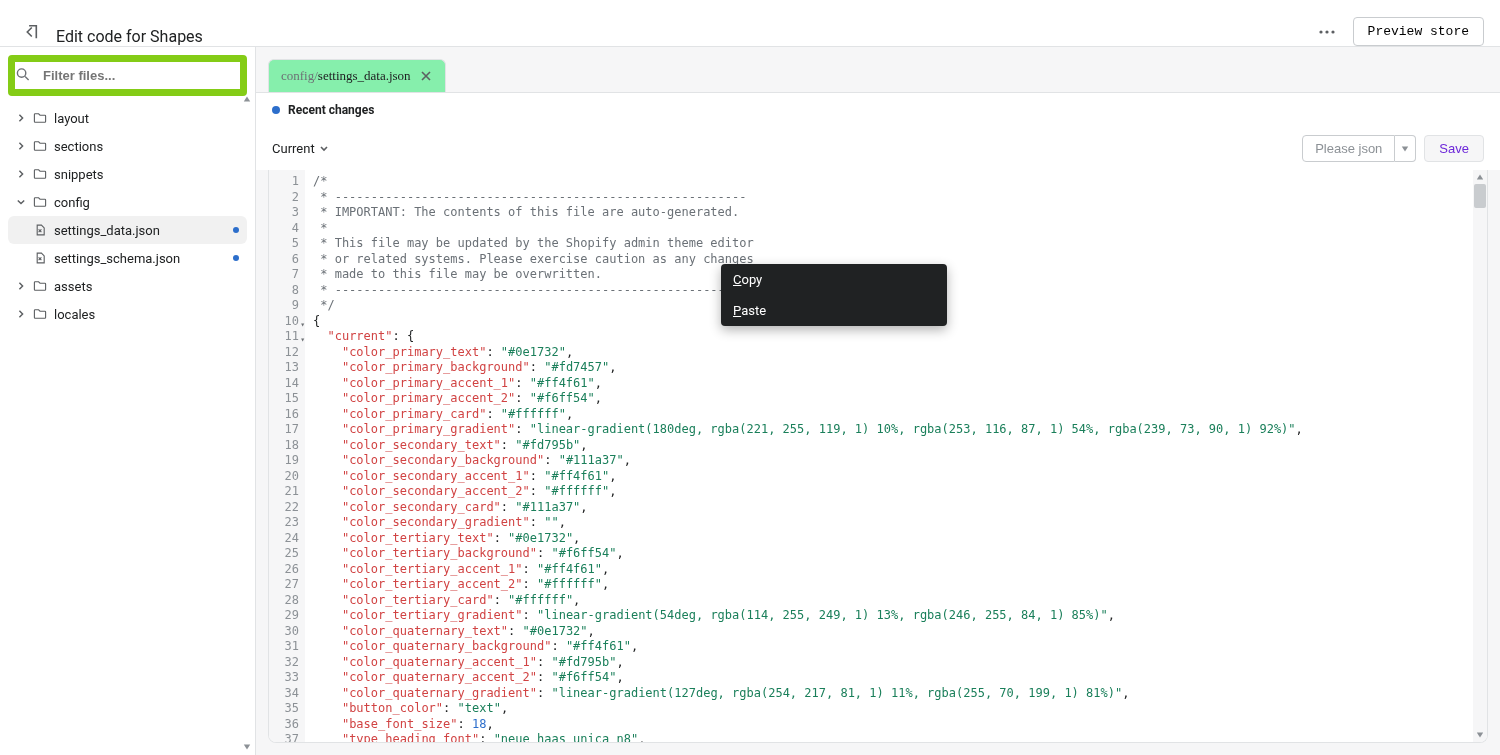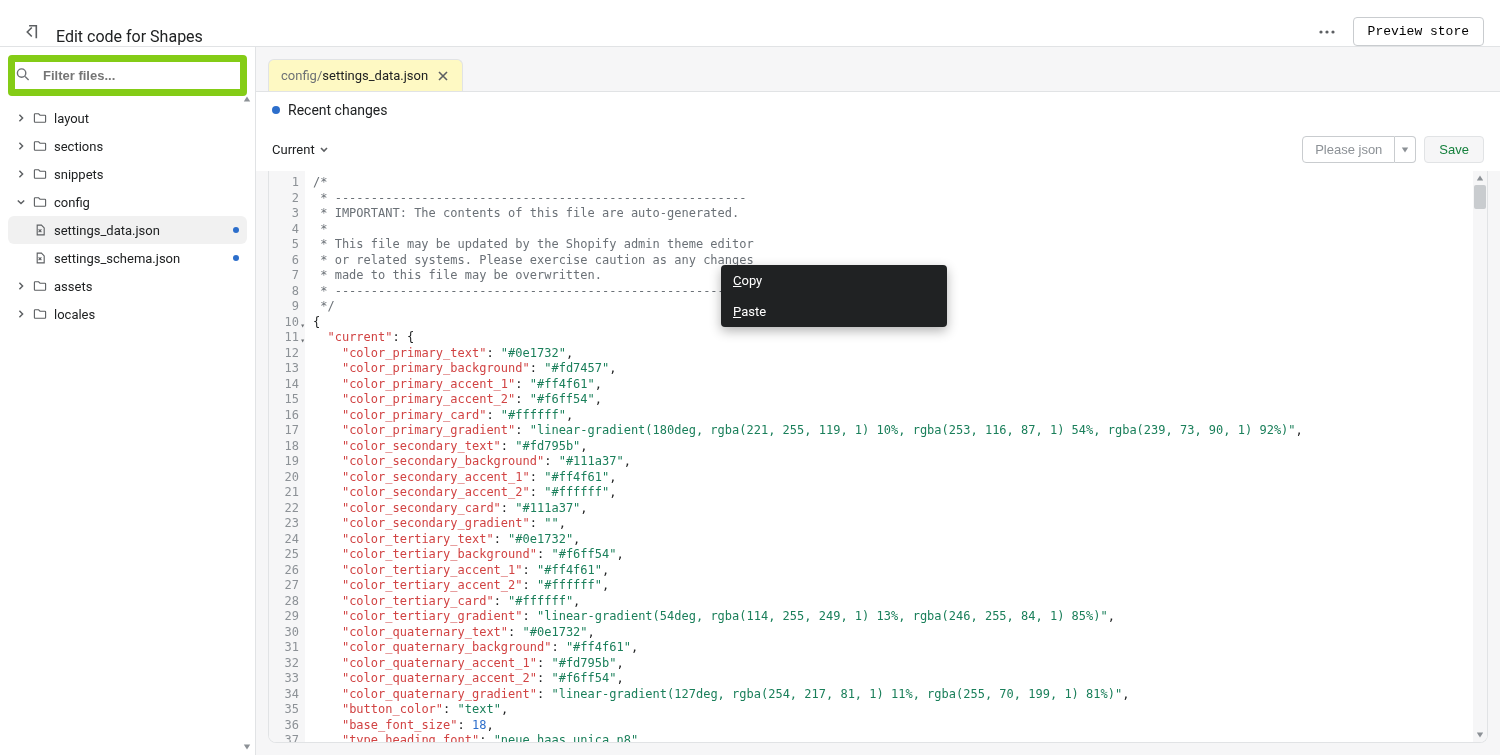--- a/index.html
+++ b/index.html
@@ -20,33 +20,33 @@
 .filter-icon { position: absolute; left: 8px; top: 50%; transform: translateY(-50%); color: #6d7175; }
 .filter-input { width: 100%; padding: 6px 8px 6px 28px; border: 7px solid #84cc16; border-radius: 4px; font-size: 13px; outline: none; font-weight: bold; }
 .tree-item { display: flex; align-items: center; gap: 6px; padding: 6px 8px; border-radius: 6px; cursor: pointer; font-size: 13px; color: #202223; }
 .tree-item.selected { background: #f1f1f1; }
 .tree-item .chevron { width: 10px; height: 10px; display: flex; align-items: center; justify-content: center; color: #5c5f62; }
 .tree-item.nested { padding-left: 24px; }
 .folder-icon, .file-icon { width: 16px; height: 16px; display: flex; align-items: center; justify-content: center; color: #5c5f62; }
 .dot { width: 6px; height: 6px; border-radius: 50%; background: #2c6ecb; margin-left: auto; }
 .main { flex: 1; display: flex; flex-direction: column; min-width: 0; background: #f6f6f7; }
 .tabs { display: flex; padding: 12px 12px 0 12px; gap: 4px; }
-.tab { display: flex; align-items: center; gap: 8px; padding: 8px 12px; background: #fef9c3; border-radius: 6px 6px 0 0; font-size: 13px; border: 1px solid #e1e3e5; border-bottom: none; }
+.tab { display: flex; align-items: center; gap: 8px; padding: 8px 12px; background: #86efac; border-radius: 6px 6px 0 0; font-size: 13px; border: 1px solid #e1e3e5; border-bottom: none; font-family: Liberation Serif, serif; }
 .tab-prefix { color: #6d7175; }
 .tab-close { width: 14px; height: 14px; display: flex; align-items: center; justify-content: center; cursor: pointer; color: #5c5f62; }
 .subheader { display: flex; align-items: center; padding: 10px 16px; background: #fff; border-top: 1px solid #e1e3e5; }
 .recent-dot { width: 8px; height: 8px; border-radius: 50%; background: #2c6ecb; margin-right: 8px; }
-.recent-label { font-size: 14px; font-weight: 400; }
+.recent-label { font-size: 12px; font-weight: 700; }
 .toolbar { display: flex; align-items: center; padding: 8px 16px; background: #fff; gap: 8px; }
 .current-dd { display: flex; align-items: center; gap: 4px; font-size: 13px; cursor: pointer; }
 .toolbar-spacer { flex: 1; }
 .format-group { display: flex; }
 .format-btn { padding: 5px 12px; border: 1px solid #c9cccf; border-radius: 4px 0 0 4px; background: #fff; font-size: 13px; color: #8c9196; cursor: pointer; }
 .format-dd { padding: 5px 6px; border: 1px solid #c9cccf; border-left: none; border-radius: 0 4px 4px 0; background: #fff; cursor: pointer; color: #8c9196; display: flex; align-items: center; }
-.save-btn { padding: 5px 14px; border: 1px solid #e1e3e5; border-radius: 4px; background: #f6f6f7; font-size: 13px; color: #15803d; cursor: pointer; }
+.save-btn { padding: 5px 14px; border: 1px solid #e1e3e5; border-radius: 4px; background: #f6f6f7; font-size: 13px; color: #6d28d9; cursor: pointer; }
 .editor-wrap { flex: 1; display: flex; background: #fff; margin: 0 12px 12px 12px; border-radius: 0 0 8px 8px; overflow: hidden; position: relative; border: 1px solid #e1e3e5; border-top: none; }
 .gutter { width: 36px; background: #f6f6f7; padding: 4px 6px 4px 0; text-align: right; font-family: Menlo, Monaco, Consolas, monospace; font-size: 12px; color: #8c9196; line-height: 15.5px; user-select: none; }
 .gutter-line { position: relative; }
 .fold-marker { position: absolute; right: -6px; top: 3px; font-size: 8px; color: #6d7175; }
 .code { flex: 1; padding: 4px 8px; font-family: Menlo, Monaco, Consolas, monospace; font-size: 12px; line-height: 15.5px; white-space: pre; overflow: hidden; text-align: left; }
 .code-line .c { color: #6b7177; }
 .code-line .k { color: #d14343; }
 .code-line .s { color: #1a7f5a; }
 .code-line .n { color: #2c6ecb; }
 .context-menu { position: absolute; top: 94px; left: 452px; width: 226px; background: #202223; border-radius: 4px; overflow: hidden; box-shadow: 0 4px 12px rgba(0,0,0,0.3); z-index: 100; }

